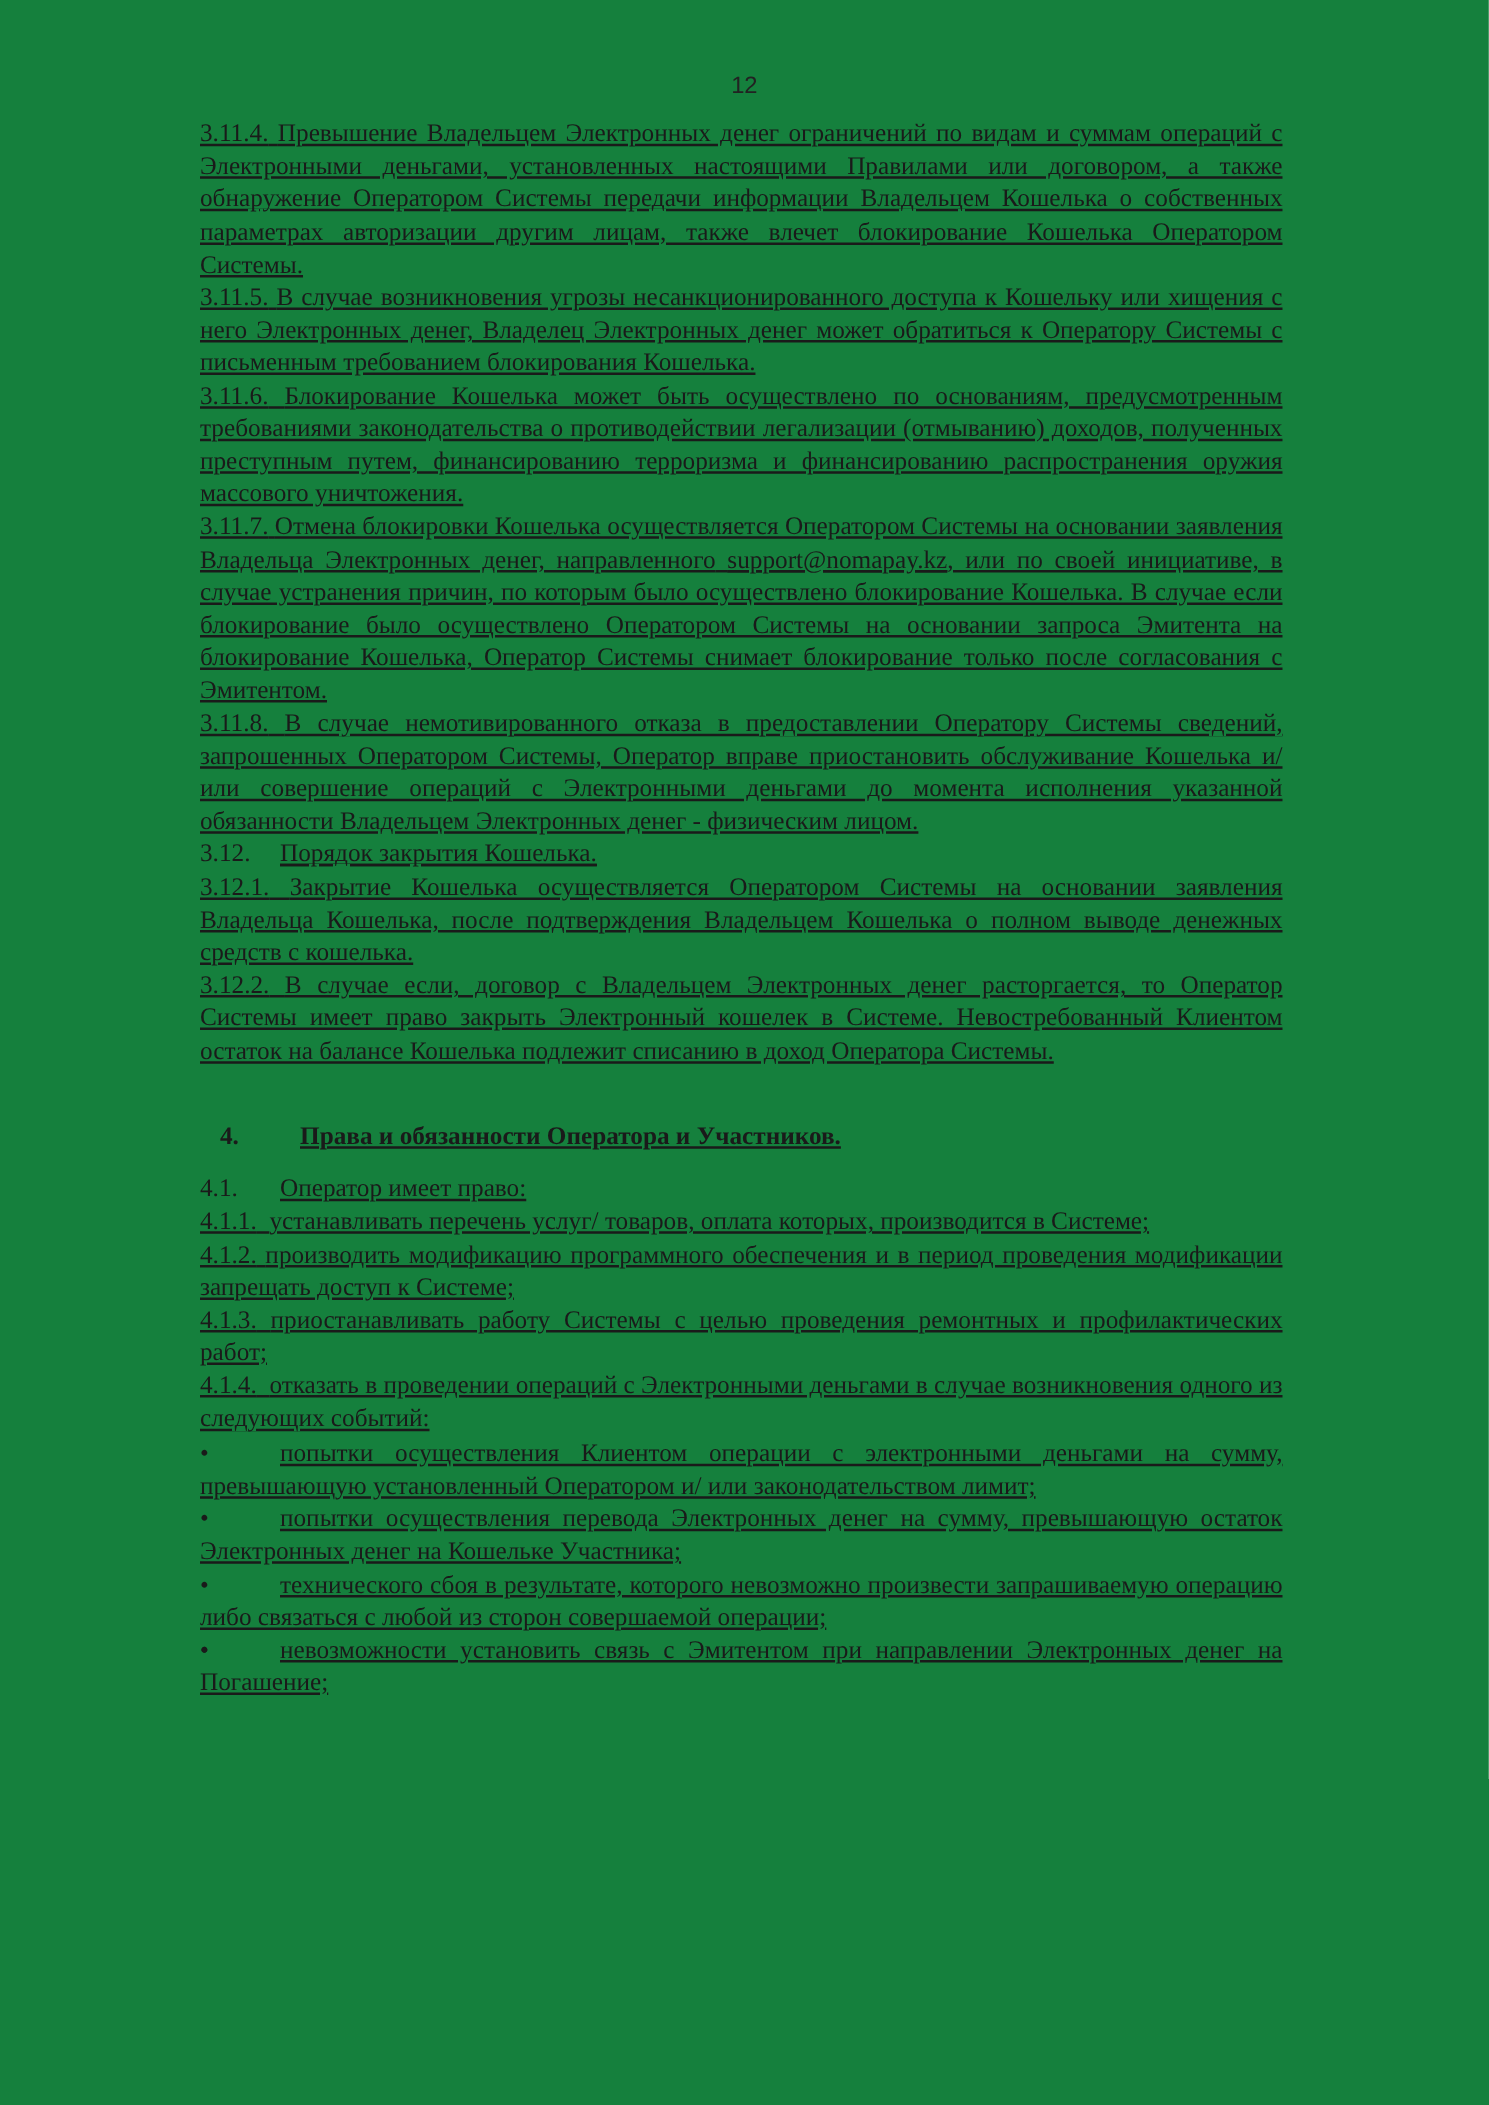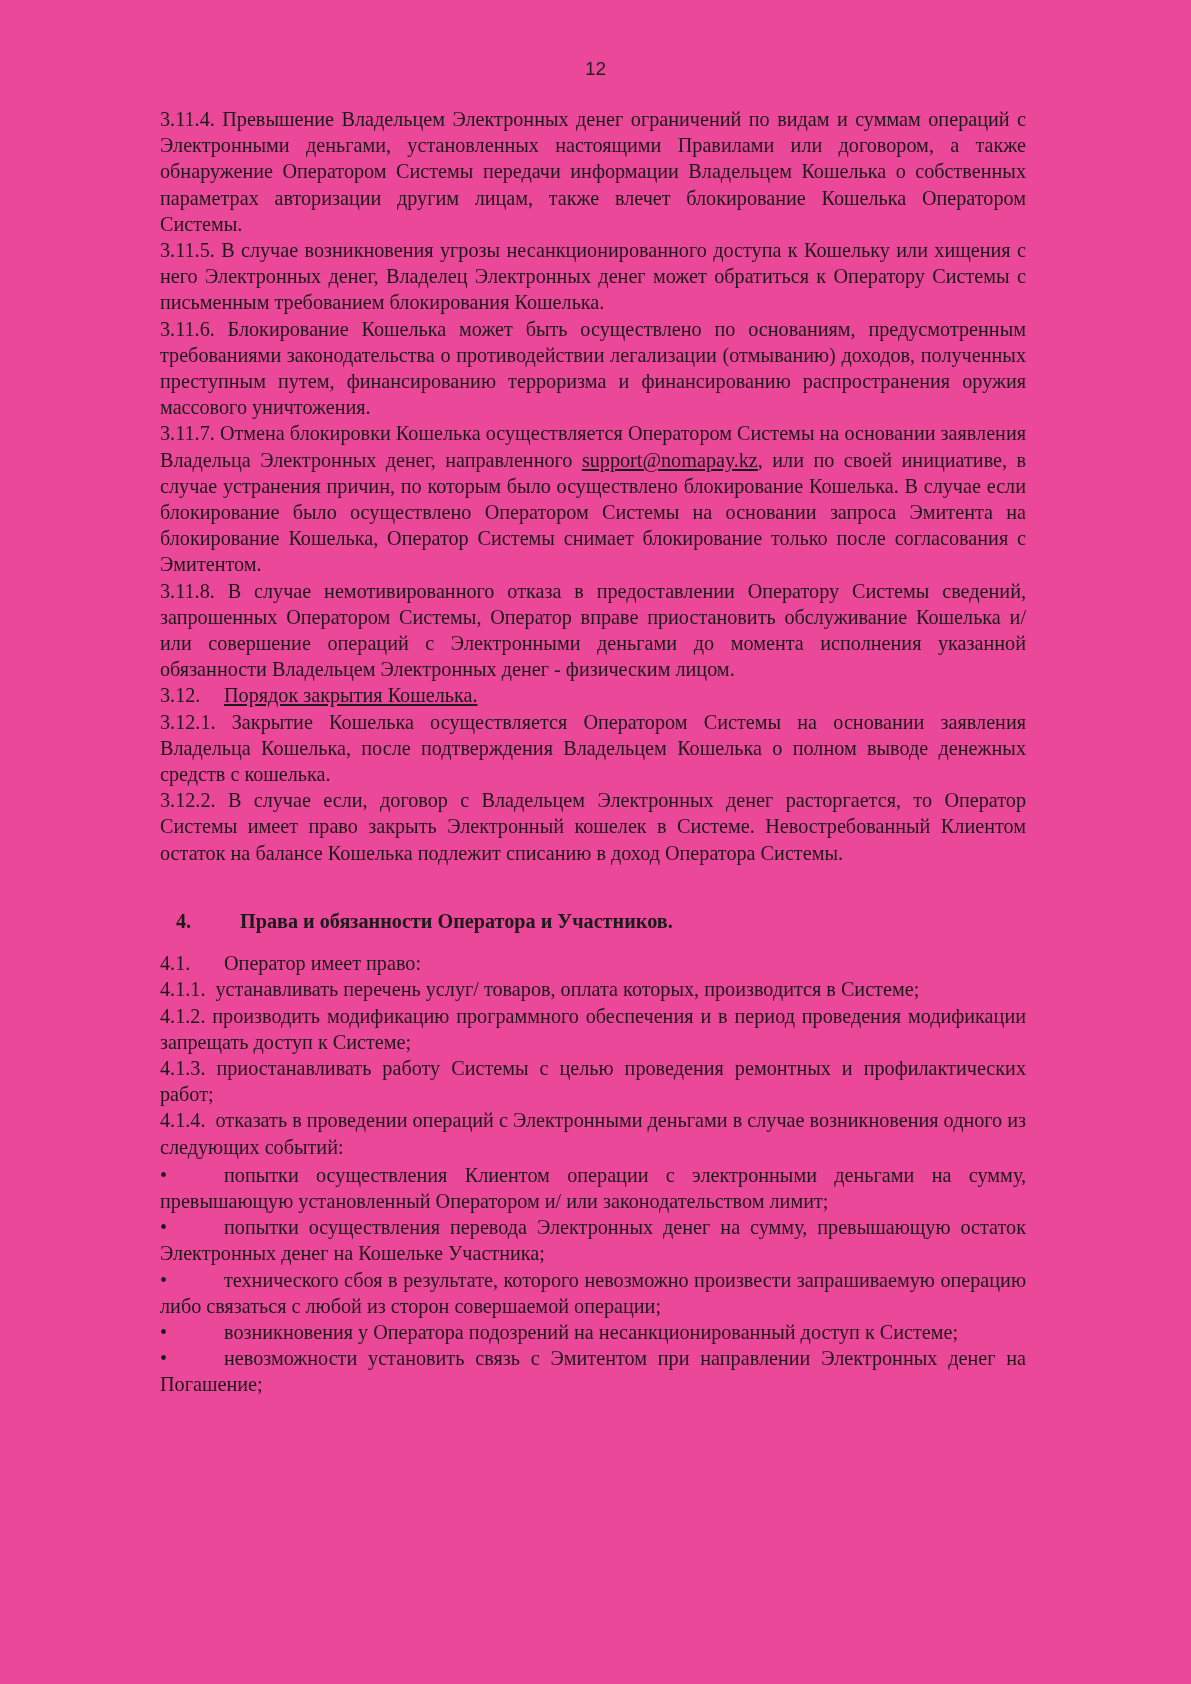--- a/index.html
+++ b/index.html
@@ -1,31 +1,32 @@
 <!DOCTYPE html>
 <html><head>
   <meta charset="utf-8">
   <style>
     html, body { margin: 0; padding: 0; background: #ffffff; }
     body { width: 1191px; height: 1684px; position: relative; overflow: hidden; }
     .page {
       position: absolute; left: 0; top: 0; width: 1191px; height: 1684px;
-      background: #ec4899;
+      background: #15803d;
       font-family: "Liberation Serif", "DejaVu Serif", serif;
       color: #1a1a1a;
     }
     .page-number {
       position: absolute; top: 58px; left: 0; width: 1191px; text-align: center;
       font-family: "Liberation Sans", "DejaVu Sans", sans-serif;
       font-size: 19px; color: #222;
     }
     .content {
-      position: absolute; left: 160px; top: 106px; width: 866px;
+      position: absolute; left: 160px; top: 94px; width: 866px;
       font-size: 20.2px; line-height: 26.2px;
       text-align: justify;
+      text-decoration: underline;
     }
     .para { margin: 0; }
     .underline { text-decoration: underline; margin-top: 16px; }
     .email { text-decoration: underline; }
     .gap { height: 26px; }
     .heading { font-weight: bold; margin: 16px; text-align: left; }
     .heading .hnum { display: inline-block; width: 64px; }
     .item41 .num41 { display: inline-block; width: 64px; }
     .sec312 .num312 { display: inline-block; width: 64px; }
     .bullet { margin: 0; position: relative; text-indent: 64px; }
@@ -72,18 +73,18 @@
     <p class="para"><span>4.1.2.</span> <span>производить модификацию программного обеспечения и в период проведения модификации запрещать доступ к Системе;</span></p>
 
     <p class="para"><span>4.1.3.</span> <span>приостанавливать работу Системы с целью проведения ремонтных и профилактических работ;</span></p>
 
     <p class="para"><span>4.1.4.</span>&nbsp; <span>отказать в проведении операций с Электронными деньгами в случае возникновения одного из следующих событий:</span></p>
 
     <div class="bullet-wrap">
       <p class="bullet"><span class="dot">•</span><span>попытки осуществления Клиентом операции с электронными деньгами на сумму, превышающую установленный Оператором и/ или законодательством лимит;</span></p>
       <p class="bullet"><span class="dot">•</span><span>попытки осуществления перевода Электронных денег на сумму, превышающую остаток Электронных денег на Кошельке Участника;</span></p>
       <p class="bullet"><span class="dot">•</span><span>технического сбоя в результате, которого невозможно произвести запрашиваемую операцию либо связаться с любой из сторон совершаемой операции;</span></p>
-      <p class="bullet"><span class="dot">•</span><span>возникновения у Оператора подозрений на несанкционированный доступ к Системе;</span></p>
+      <p class="bullet"><span class="dot">•</span></p>
       <p class="bullet"><span class="dot">•</span><span>невозможности установить связь с Эмитентом при направлении Электронных денег на Погашение;</span></p>
     </div>
 
   </div>
 </div>
 
 </body></html>

